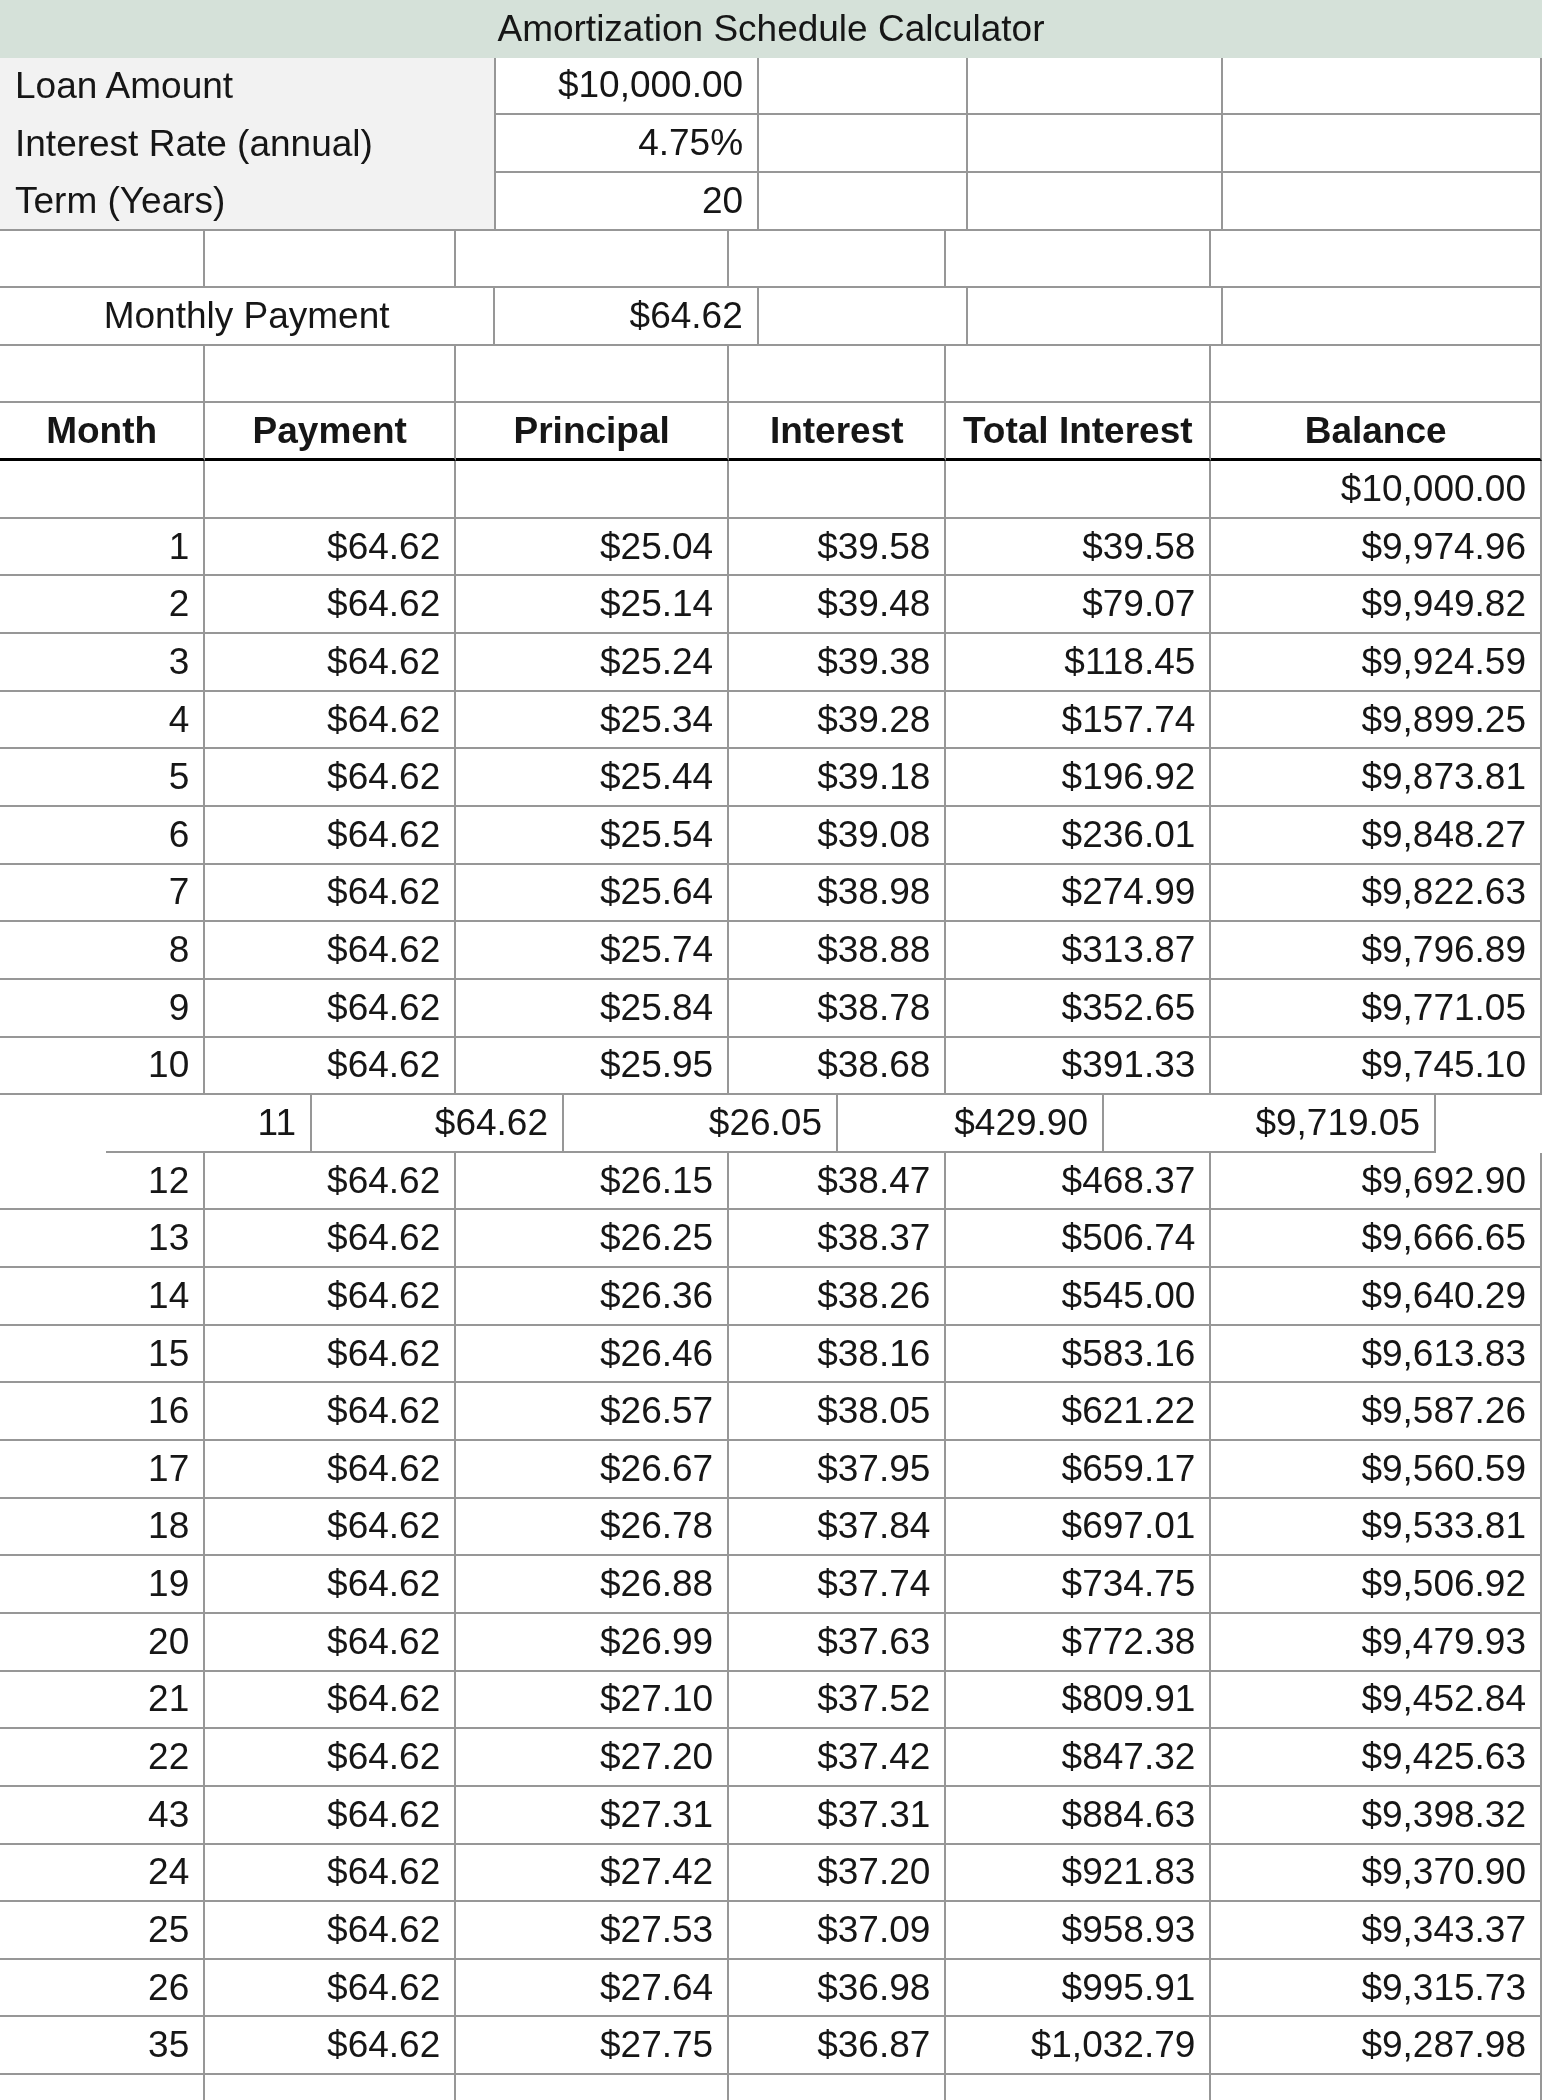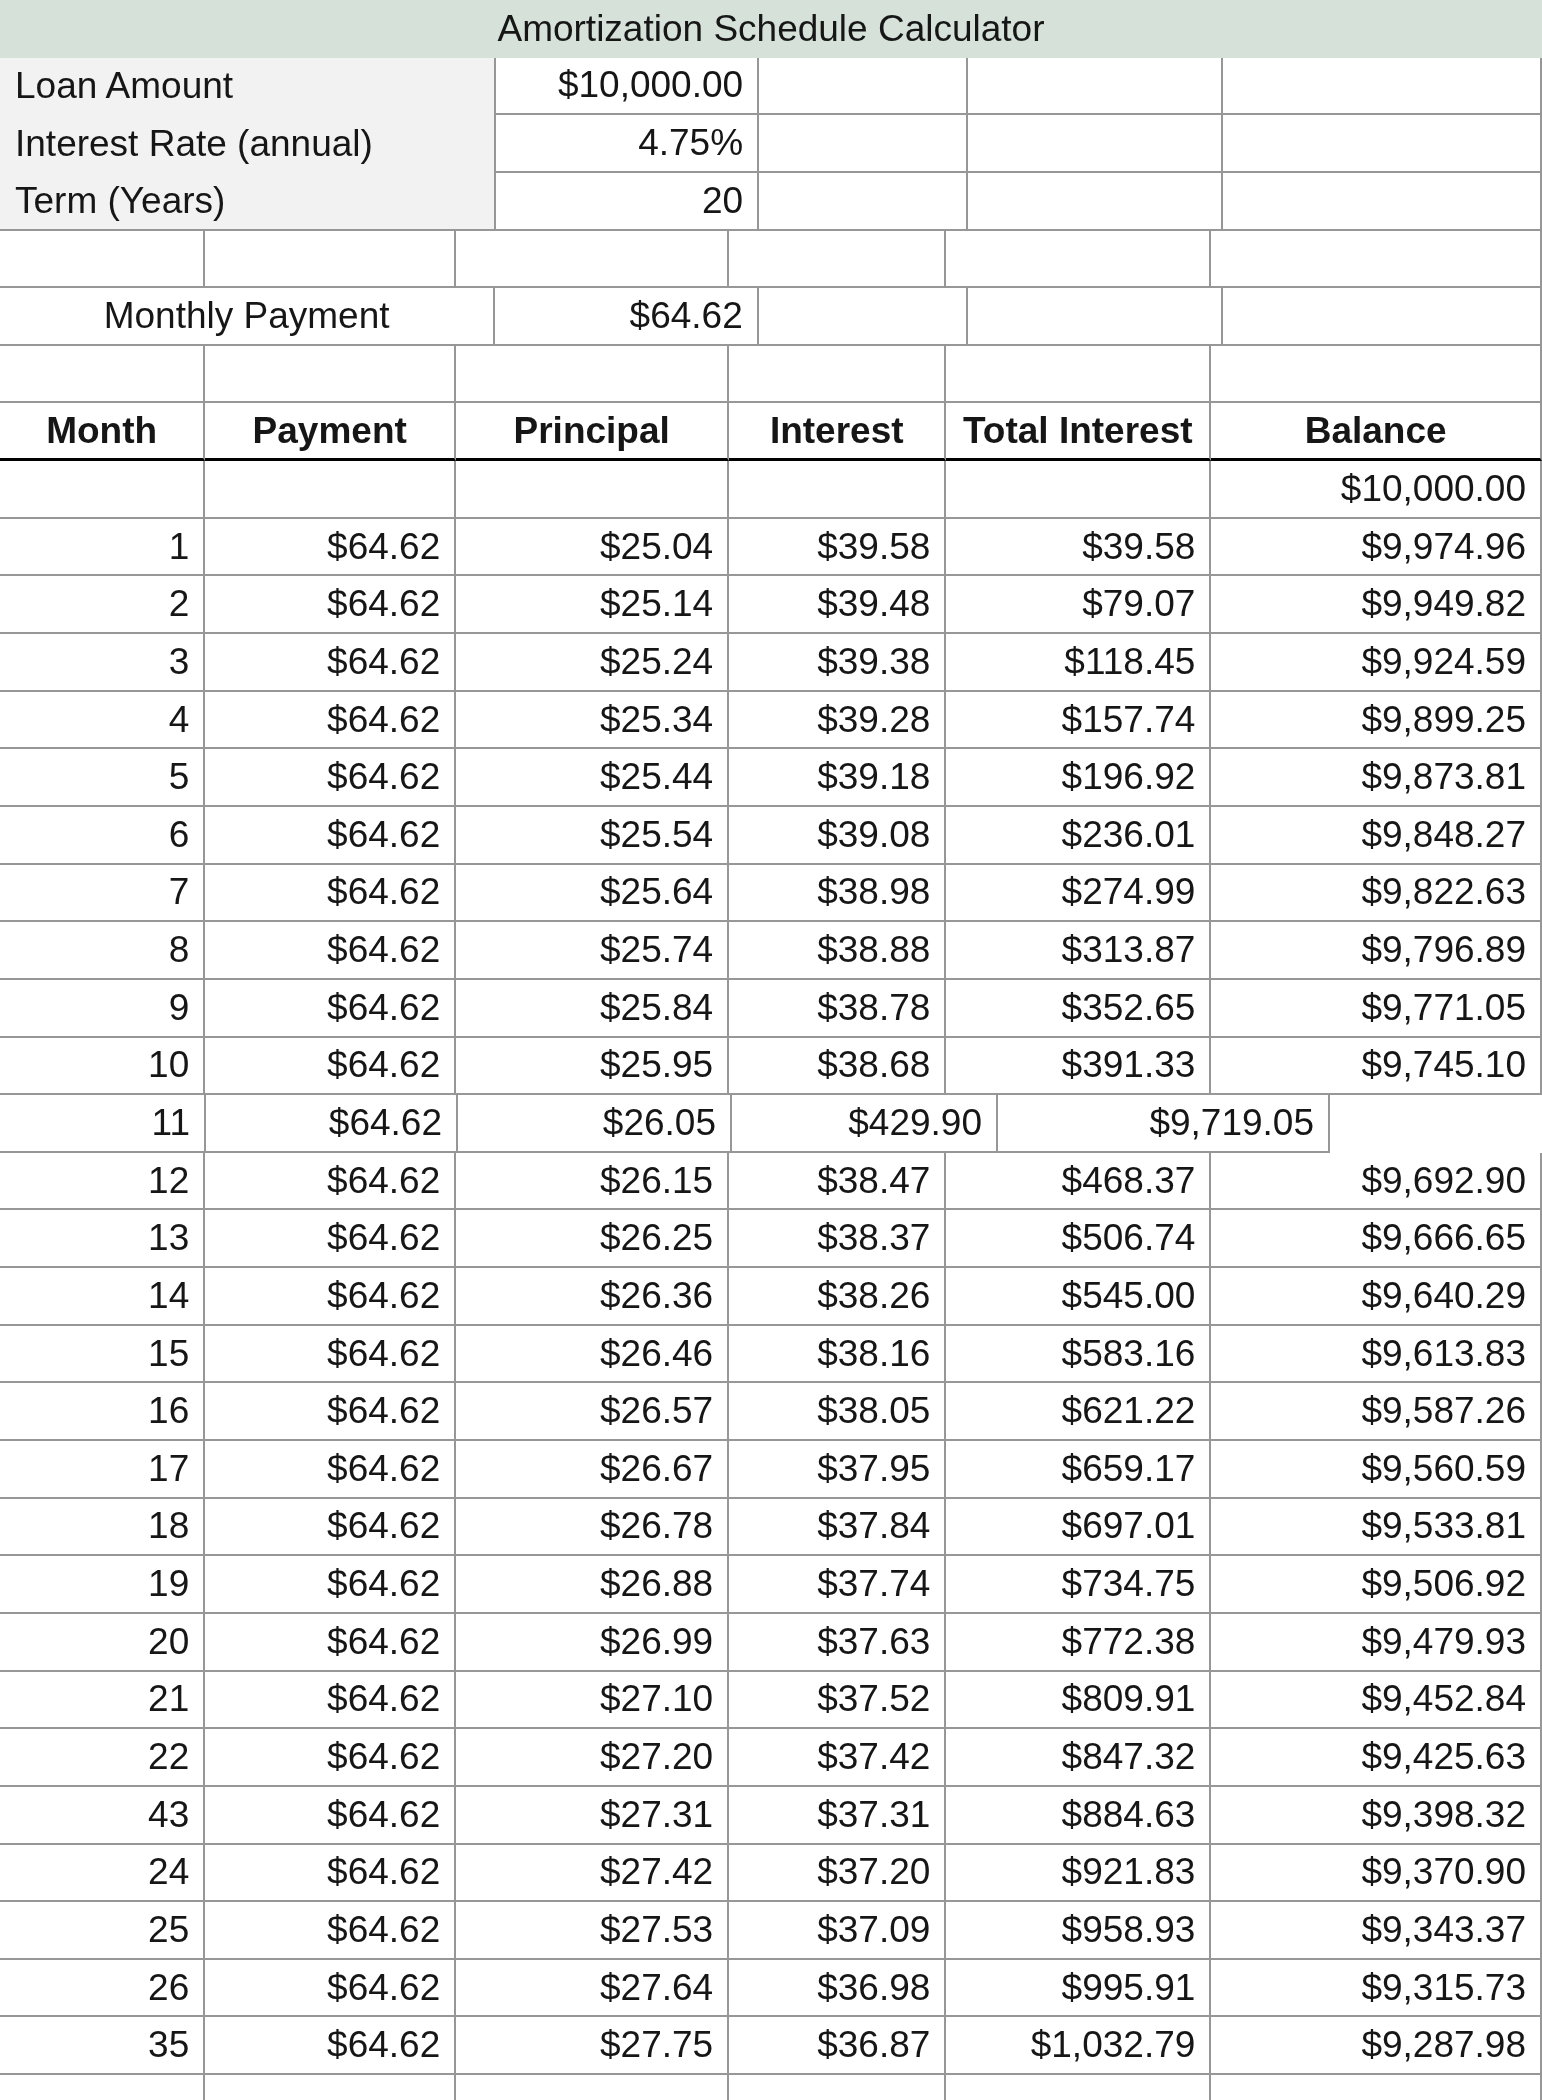--- a/index.html
+++ b/index.html
@@ -2,21 +2,21 @@
 <html><head>
 <meta charset="utf-8">
 <style>
   html,body{margin:0;padding:0;}
   body{
     width:1542px;height:2100px;overflow:hidden;background:#fff;
     font-family:"Liberation Sans",sans-serif;color:#161616;font-size:37px;
     --grid:#979797;--titlebg:#d5e1d9;--labelbg:#f2f2f2;--rule:#000000;
   }
   .sheet{width:1542px;}
-  .row{display:flex;height:57.65px;}
+  .row{display:flex;height:57.65px;justify-content:center;}
   .cell{
     box-sizing:border-box;display:flex;align-items:center;
     overflow:hidden;white-space:nowrap;background:#fff;
   }
   .c1{width:206px}.c2{width:252px}.c3{width:274px}
   .c4{width:218px}.c5{width:266px}.c6{width:332px}
   .cAB{width:516px}
   .cFull{width:1542px}
   .bR{border-right:2px solid var(--grid);}
   .bB{border-bottom:2px solid var(--grid);}

